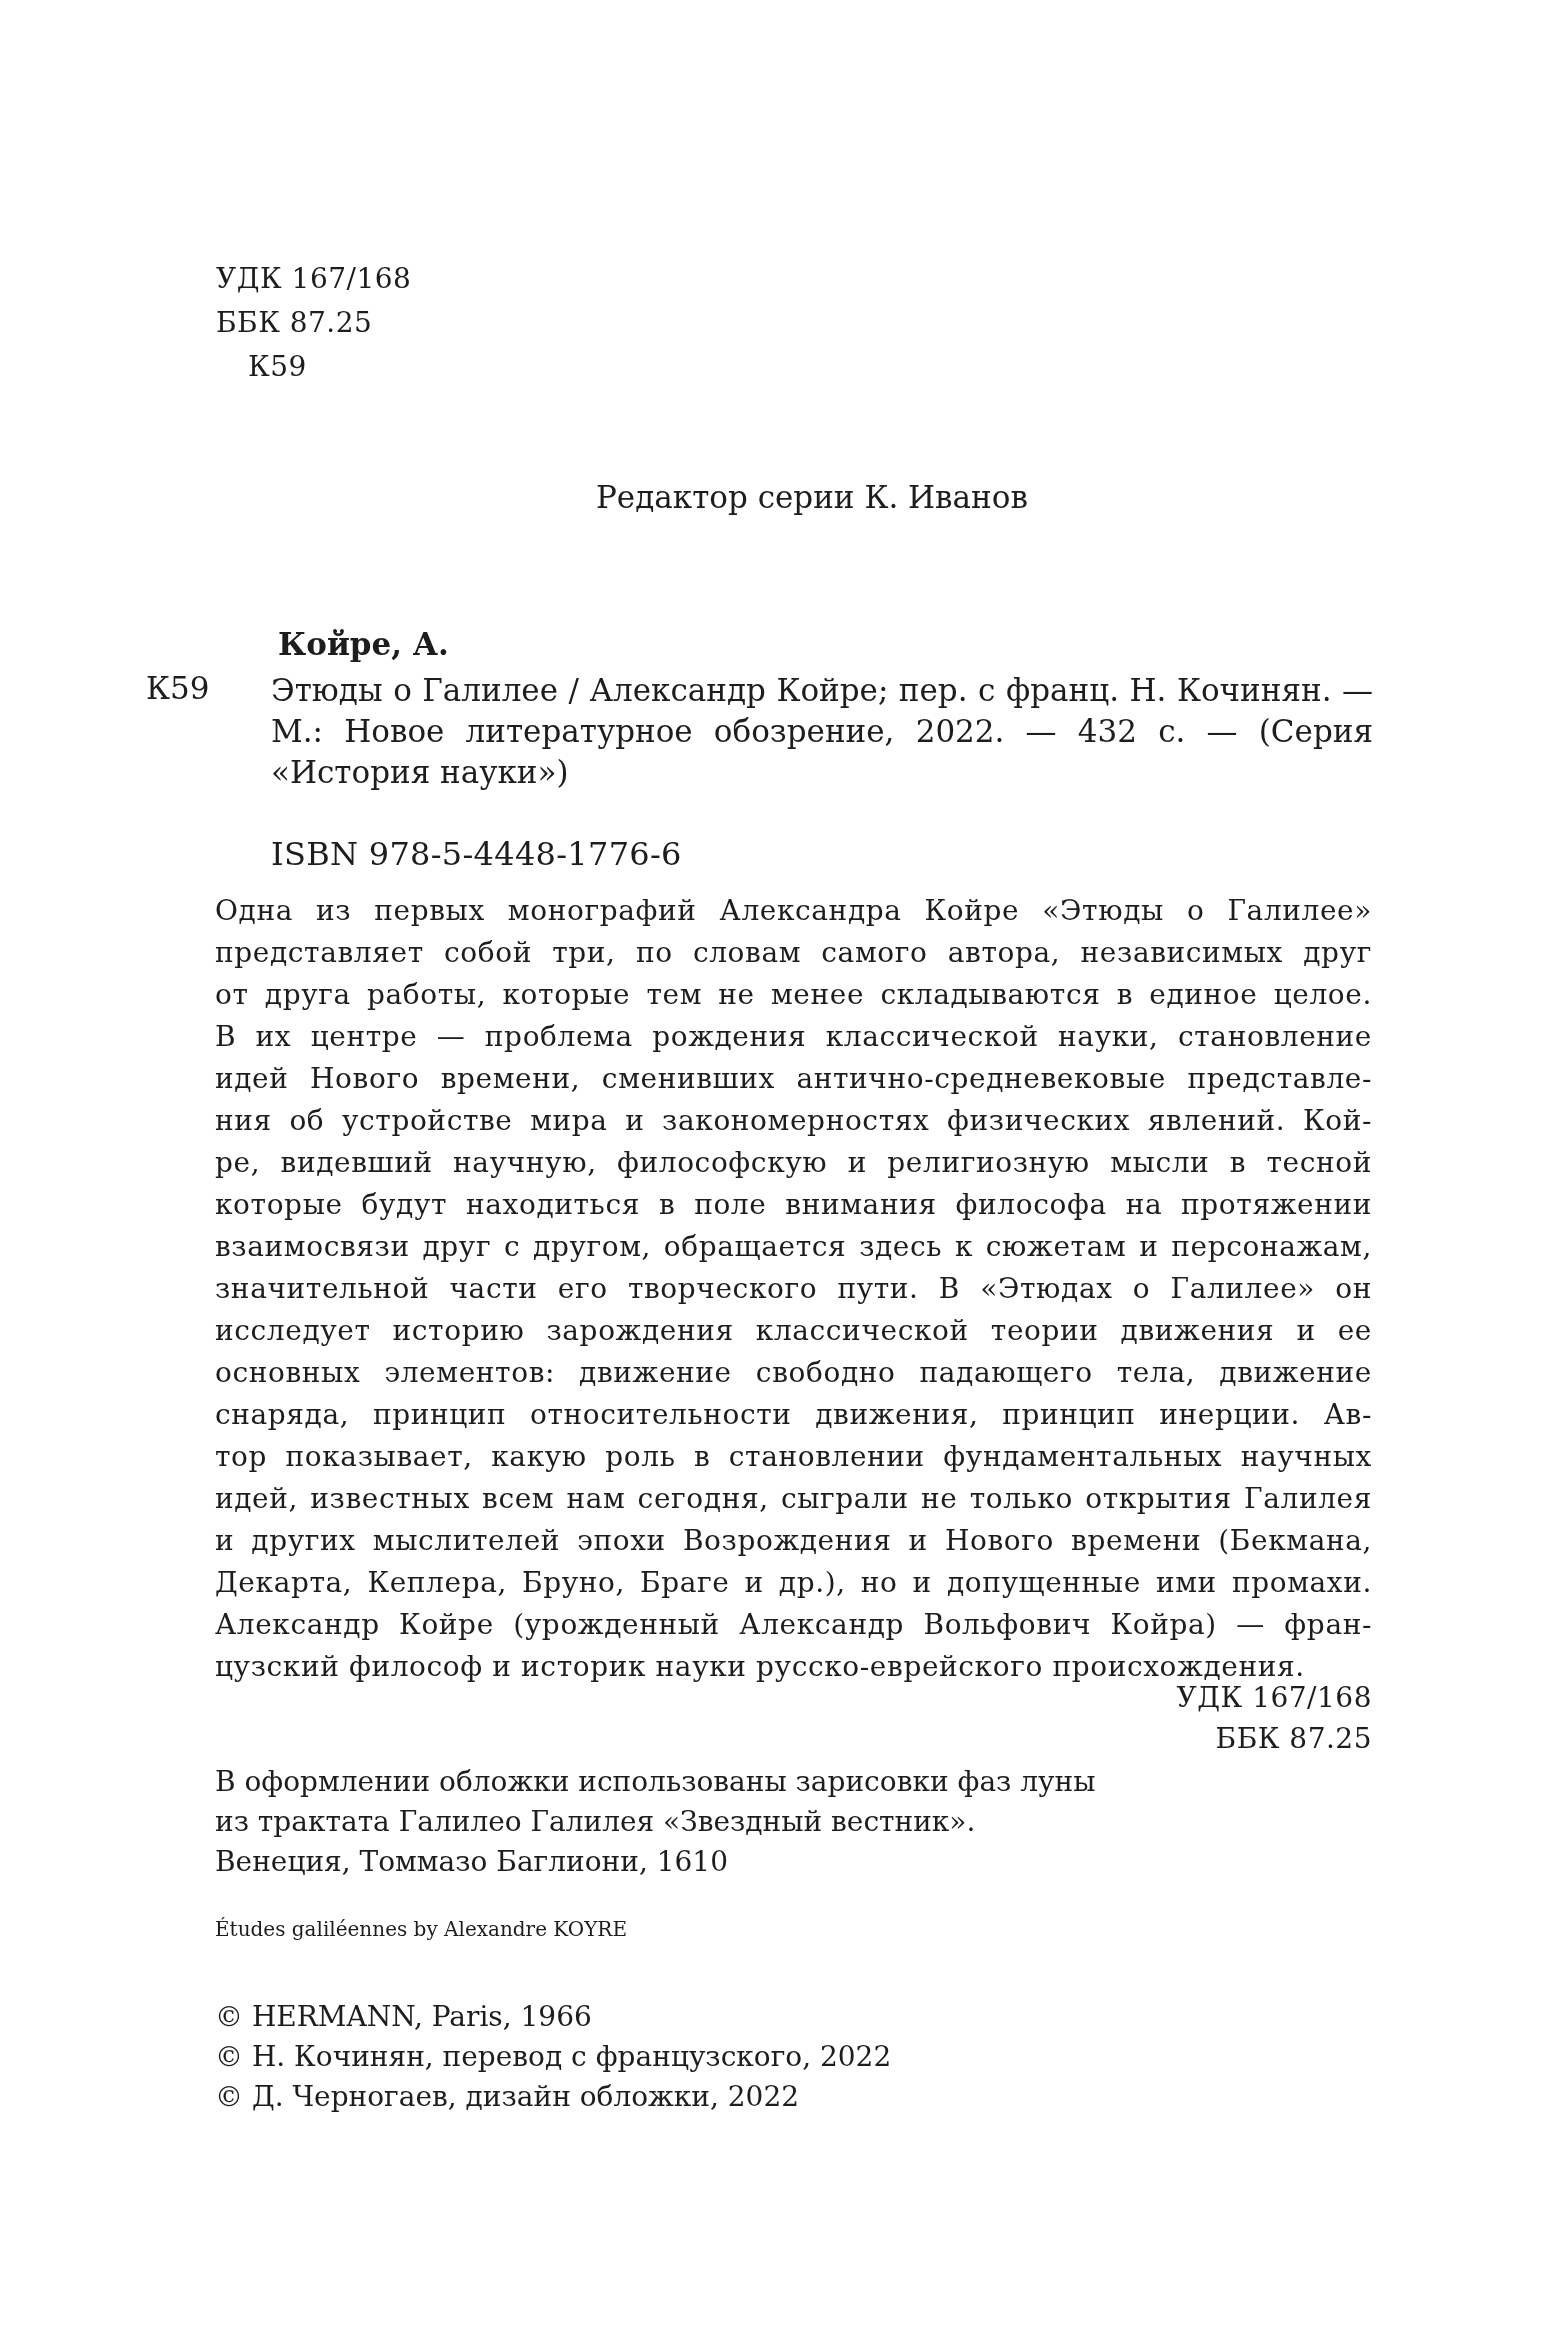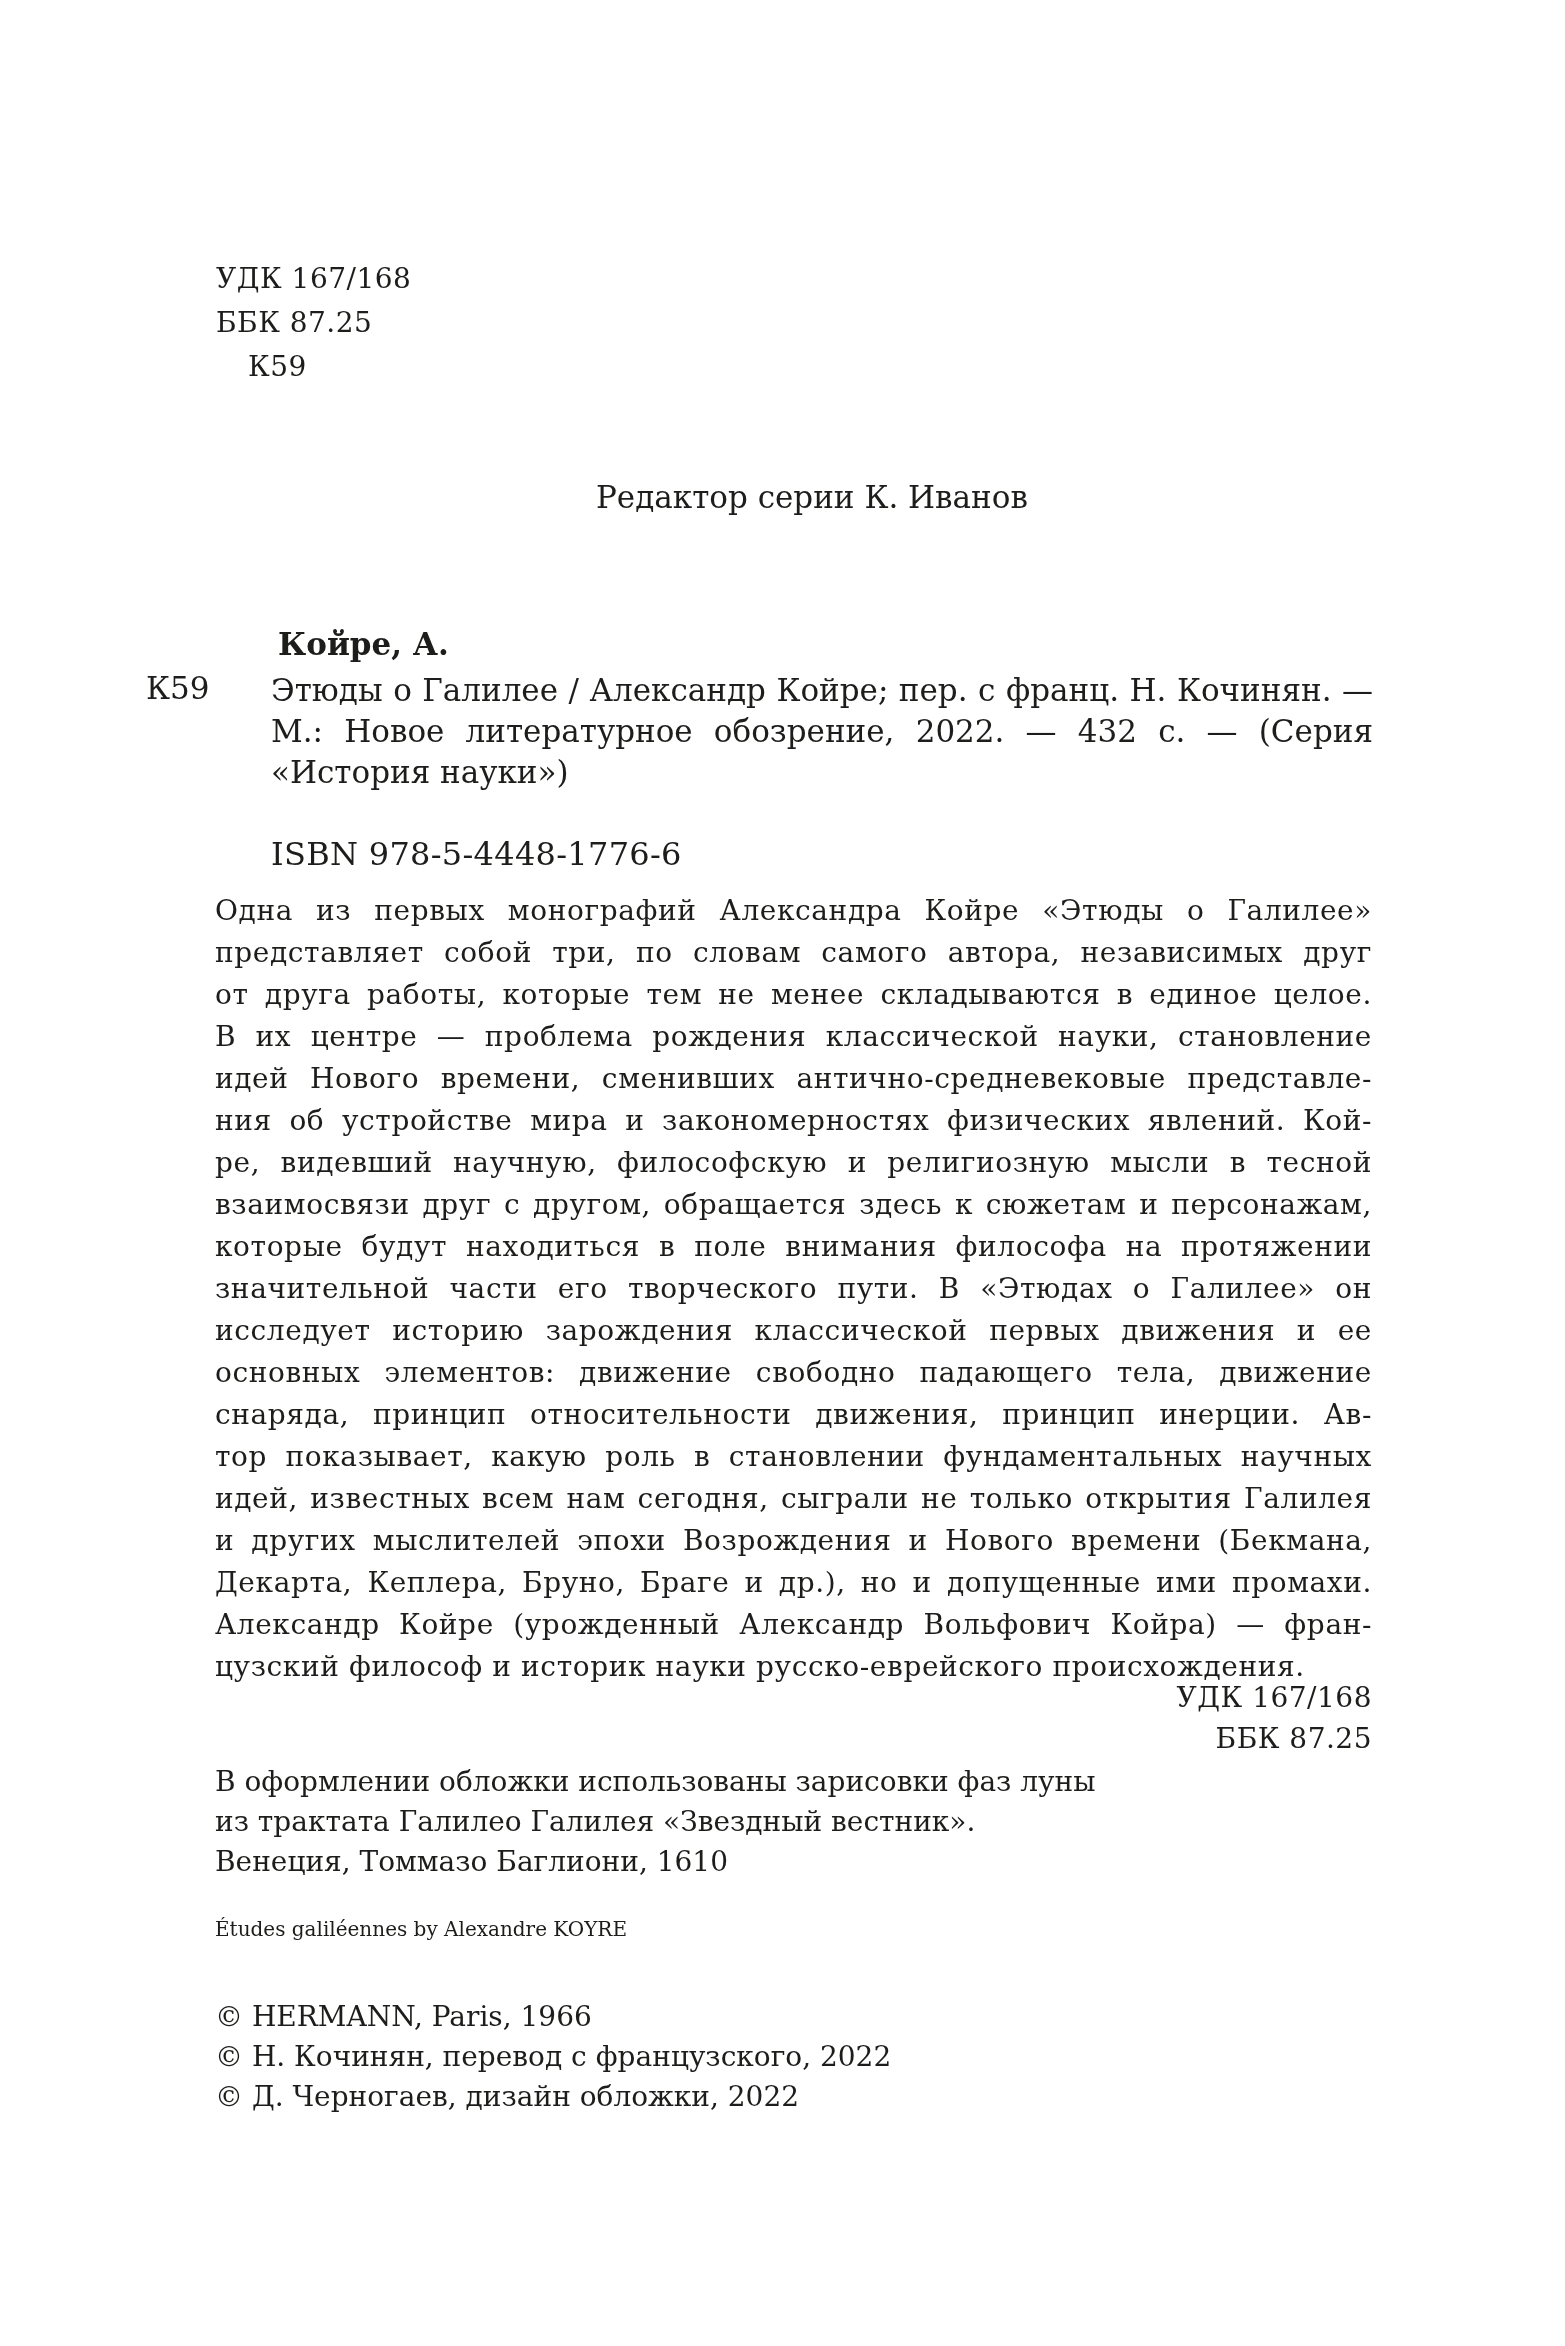--- a/index.html
+++ b/index.html
@@ -49,24 +49,24 @@
 <div class="abs isbn">ISBN 978-5-4448-1776-6</div>
 
 <div class="abs abstract">
   <span class="ln">Одна из первых монографий Александра Койре «Этюды о Галилее»</span>
   <span class="ln">представляет собой три, по словам самого автора, независимых друг</span>
   <span class="ln">от друга работы, которые тем не менее складываются в единое целое.</span>
   <span class="ln">В их центре — проблема рождения классической науки, становление</span>
   <span class="ln">идей Нового времени, сменивших антично-средневековые представле-</span>
   <span class="ln">ния об устройстве мира и закономерностях физических явлений. Кой-</span>
   <span class="ln">ре, видевший научную, философскую и религиозную мысли в тесной</span>
+  <span class="ln">которые будут находиться в поле внимания философа на протяжении</span>
   <span class="ln">взаимосвязи друг с другом, обращается здесь к сюжетам и персонажам,</span>
-  <span class="ln">которые будут находиться в поле внимания философа на протяжении</span>
   <span class="ln">значительной части его творческого пути. В «Этюдах о Галилее» он</span>
-  <span class="ln">исследует историю зарождения классической первых движения и ее</span>
+  <span class="ln">исследует историю зарождения классической теории движения и ее</span>
   <span class="ln">основных элементов: движение свободно падающего тела, движение</span>
   <span class="ln">снаряда, принцип относительности движения, принцип инерции. Ав-</span>
   <span class="ln">тор показывает, какую роль в становлении фундаментальных научных</span>
   <span class="ln">идей, известных всем нам сегодня, сыграли не только открытия Галилея</span>
   <span class="ln">и других мыслителей эпохи Возрождения и Нового времени (Бекмана,</span>
   <span class="ln">Декарта, Кеплера, Бруно, Браге и др.), но и допущенные ими промахи.</span>
   <span class="ln">Александр Койре (урожденный Александр Вольфович Койра) — фран-</span>
   <span class="ln last">цузский философ и историк науки русско-еврейского происхождения.</span>
 </div>
 

